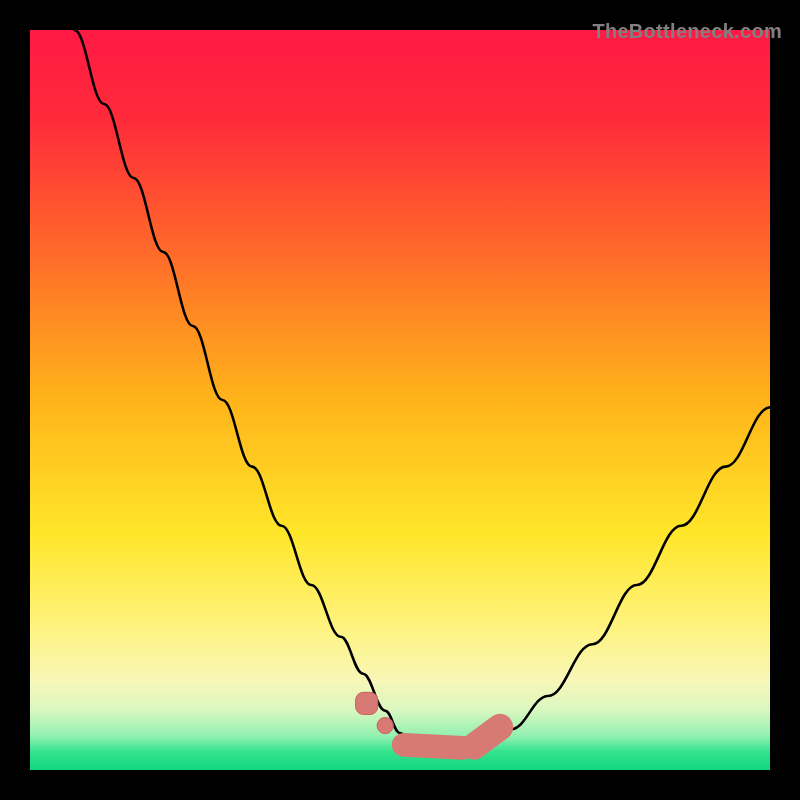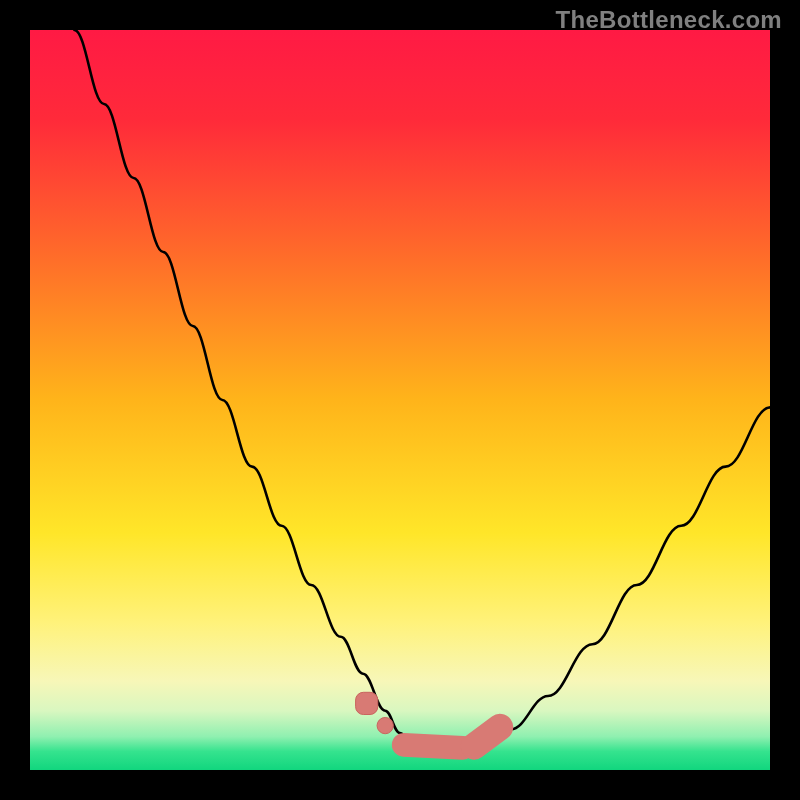--- a/index.html
+++ b/index.html
@@ -12,24 +12,24 @@
     font-family: Arial, Helvetica, sans-serif;
   }
   .stage {
     position: relative;
     width: 800px;
     height: 800px;
     background: #000;
   }
   .watermark {
     position: absolute;
-    top: 6px;
+    top: 20px;
     right: 18px;
     color: #808080;
-    font-size: 24px;
+    font-size: 20px;
     font-weight: 600;
     letter-spacing: 0.3px;
     z-index: 5;
   }
   .plot {
     position: absolute;
     left: 30px;
     top: 30px;
     width: 740px;
     height: 740px;

